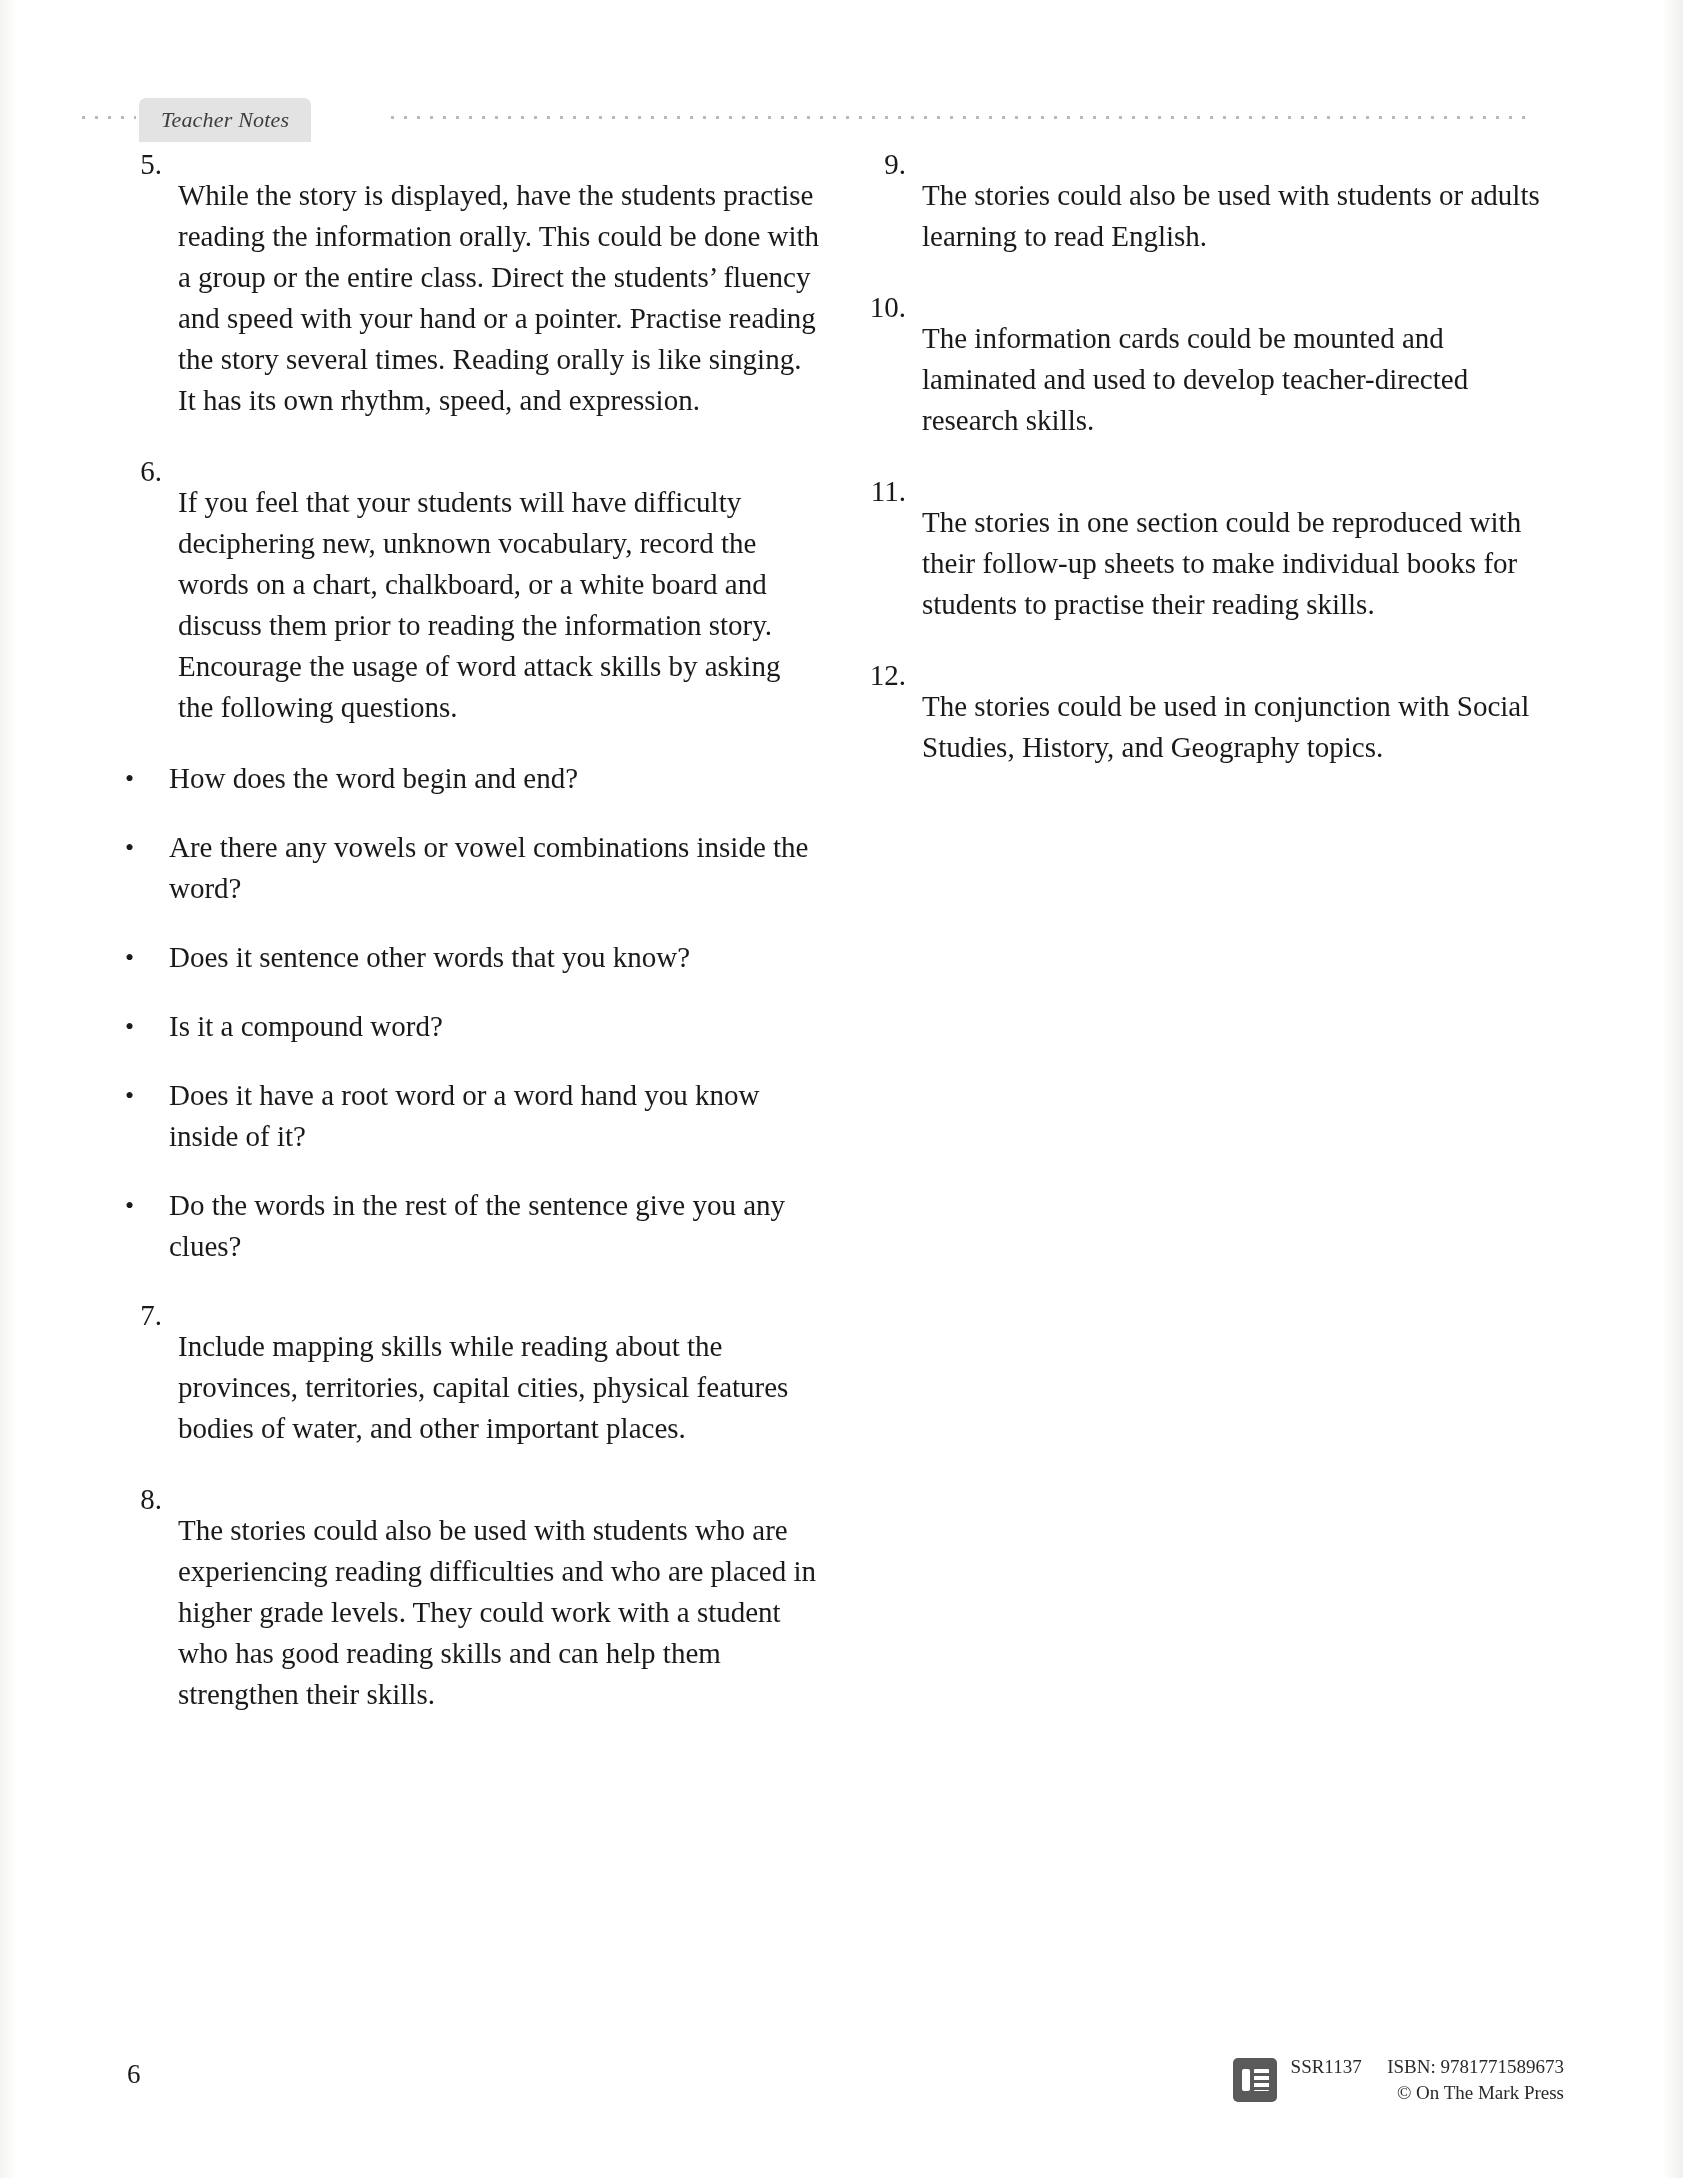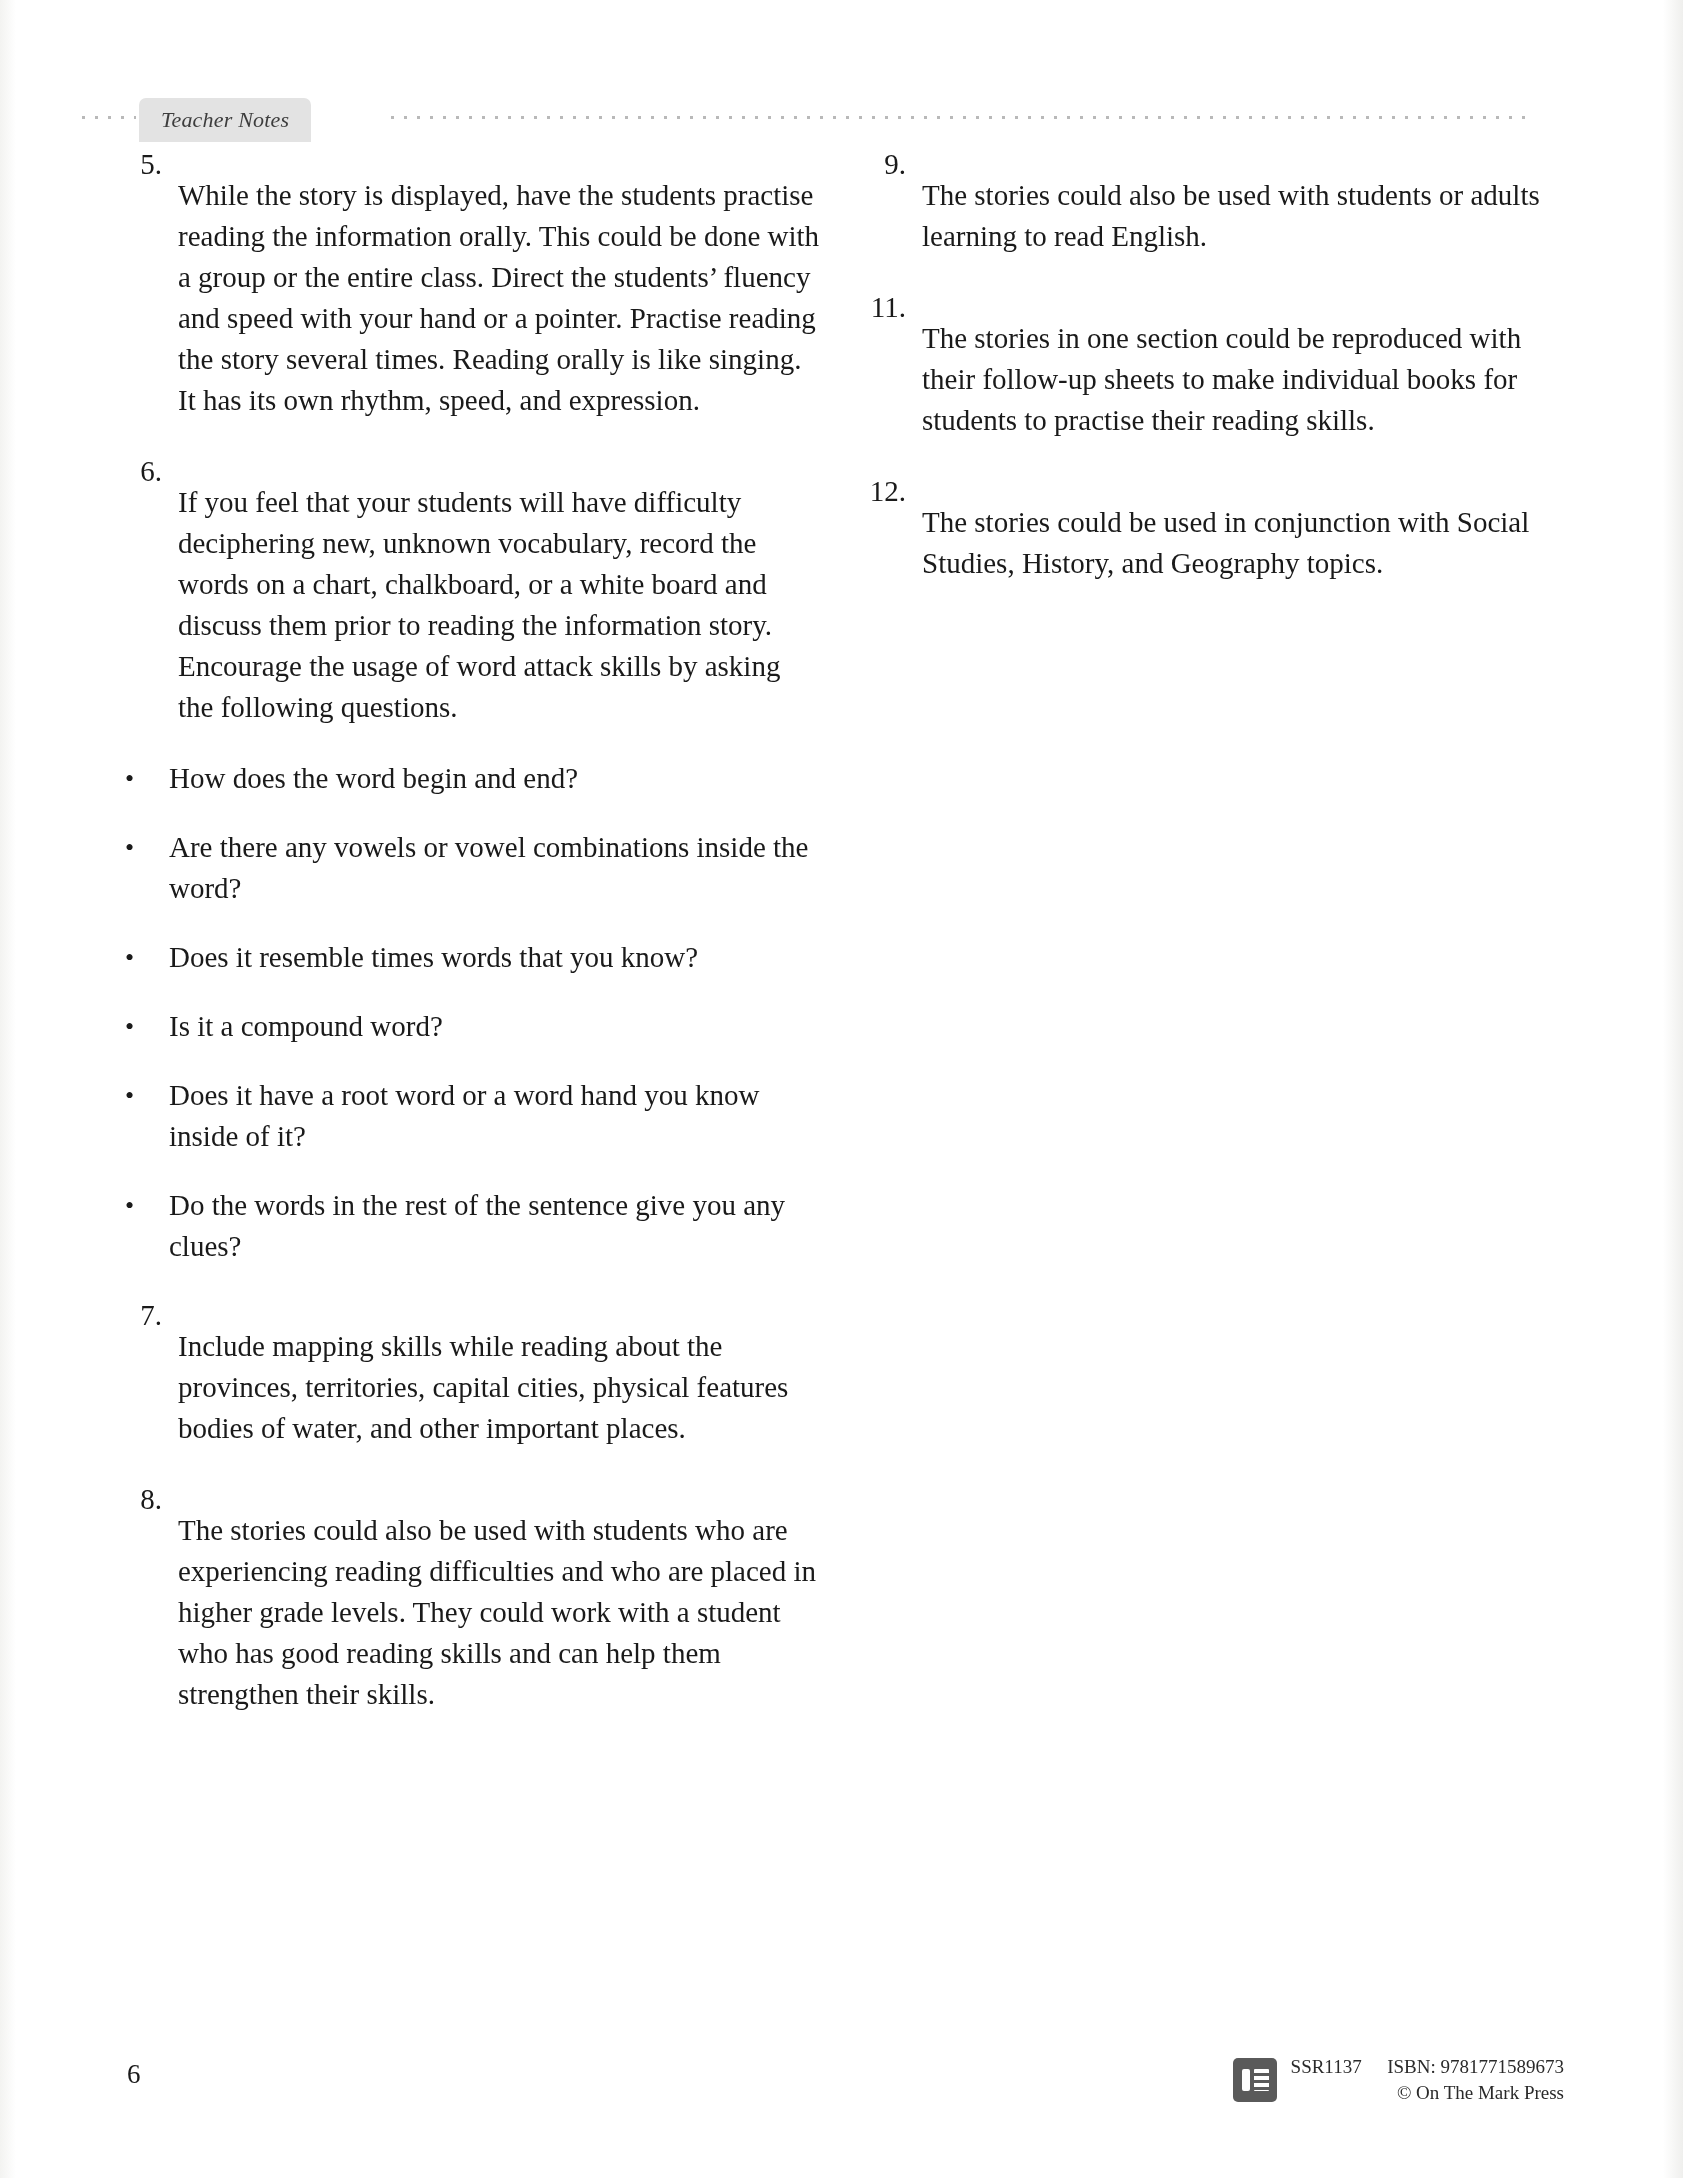--- a/index.html
+++ b/index.html
@@ -250,21 +250,21 @@
         <div class="bullet-item">
           <div class="bullet-dot">•</div>
           <div class="bullet-text">How does the word begin and end?</div>
         </div>
         <div class="bullet-item">
           <div class="bullet-dot">•</div>
           <div class="bullet-text">Are there any vowels or vowel combinations inside the word?</div>
         </div>
         <div class="bullet-item">
           <div class="bullet-dot">•</div>
-          <div class="bullet-text">Does it resemble times words that you know?</div>
+          <div class="bullet-text">Does it sentence other words that you know?</div>
         </div>
         <div class="bullet-item">
           <div class="bullet-dot">•</div>
           <div class="bullet-text">Is it a compound word?</div>
         </div>
         <div class="bullet-item">
           <div class="bullet-dot">•</div>
           <div class="bullet-text">Does it have a root word or a word hand you know inside of it?</div>
         </div>
         <div class="bullet-item">
@@ -285,20 +285,24 @@
 
     </div>
 
     <div class="col col-right">
 
       <div class="num-item">
         <div class="num-marker">9.</div>
         <div class="num-body">The stories could also be used with students or adults learning to read English.</div>
       </div>
 
+      <div class="num-item">
+        <div class="num-marker">10.</div>
+        <div class="num-body">The information cards could be mounted and laminated and used to develop teacher-directed research skills.</div>
+      </div>
 
       <div class="num-item">
         <div class="num-marker">11.</div>
         <div class="num-body">The stories in one section could be reproduced with their follow-up sheets to make individual books for students to practise their reading skills.</div>
       </div>
 
       <div class="num-item">
         <div class="num-marker">12.</div>
         <div class="num-body">The stories could be used in conjunction with Social Studies, History, and Geography topics.</div>
       </div>

